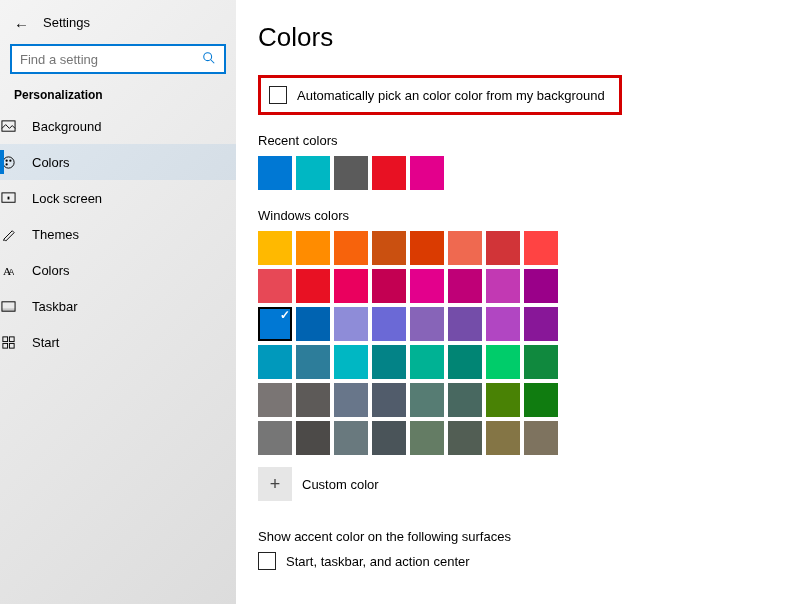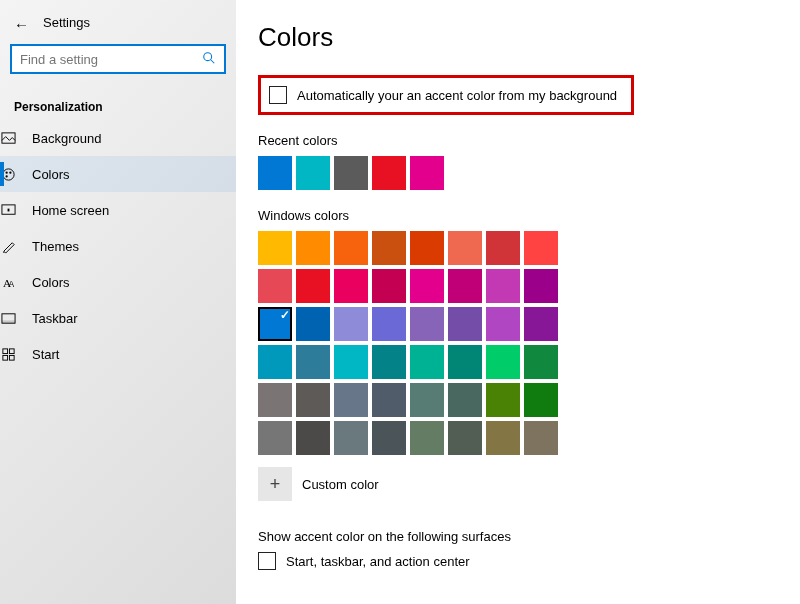--- a/index.html
+++ b/index.html
@@ -2,21 +2,21 @@
 <html><head>
 <meta charset="utf-8">
 <style>
 * { box-sizing: border-box; margin: 0; padding: 0; }
 body { font-family: "Segoe UI", Arial, sans-serif; font-size: 13px; color: #000; background: #fff; width: 800px; height: 604px; overflow: hidden; display: flex; }
 .sidebar { width: 236px; background: linear-gradient(135deg, #f4f4f4 0%, #e8e8e8 50%, #dcdcdc 100%); height: 100%; padding-top: 8px; }
 .top-row { display: flex; align-items: center; height: 28px; padding-left: 14px; gap: 14px; }
 .back-arrow { font-size: 15px; cursor: pointer; }
 .home-row { display: flex; align-items: center; height: 30px; padding-left: 14px; gap: 16px; margin-top: 10px; cursor: pointer; }
 .icon { width: 16px; height: 16px; display: inline-flex; align-items: center; justify-content: center; }
-.search-wrap { margin: 8px 10px 12px 10px; }
+.search-wrap { margin: 8px 10px 0 10px; }
 .search-box { display: flex; align-items: center; border: 2px solid #0078d4; background: #fff; height: 30px; padding: 0 8px; }
 .search-box input { border: none; outline: none; flex: 1; font-size: 13px; color: #666; background: transparent; }
 .search-icon { color: #0078d4; font-size: 14px; }
 .cat-title { font-size: 12px; font-weight: 600; padding: 14px 0 6px 14px; }
 .nav-item { display: flex; align-items: center; height: 36px; gap: 16px; cursor: pointer; position: relative; }
 .nav-item.active { background: rgba(0,120,212,0.08); }
 .nav-item.active::before { content: ""; position: absolute; left: 0; top: 6px; bottom: 6px; width: 4px; background: #0078d4; }
 .main { flex: 1; background: #fff; padding: 22px 0 0 22px; overflow-y: auto; height: 100%; }
 .page-title { font-size: 26px; font-weight: 400; margin-bottom: 22px; }
 .section-title { font-size: 18px; font-weight: 400; margin-bottom: 14px; }
@@ -74,21 +74,21 @@
         </span>
         <span>Colors</span>
       </div>
       <div class="nav-item">
         <span class="icon">
           <svg width="15" height="15" viewBox="0 0 16 16">
             <rect x="1" y="2" width="14" height="10" fill="none" stroke="#000"></rect>
             <rect x="7" y="6" width="2" height="3" fill="#000"></rect>
           </svg>
         </span>
-        <span>Home screen</span>
+        <span>Lock screen</span>
       </div>
       <div class="nav-item">
         <span class="icon">
           <svg width="15" height="15" viewBox="0 0 16 16">
             <path d="M3 13 L12 4 L14 6 L5 15 Z" fill="none" stroke="#000"></path>
             <path d="M3 13 L2 15 L4 14 Z" fill="#000"></path>
           </svg>
         </span>
         <span>Themes</span>
       </div>
@@ -121,21 +121,21 @@
         </span>
         <span>Start</span>
       </div>
     </div>
 </div>
 
 <div class="main">
   <h1 class="page-title">Colors</h1>
   <div class="highlight-box">
     <div class="checkbox"></div>
-    <span>Automatically your an accent color from my background</span>
+    <span>Automatically pick an color color from my background</span>
   </div>
   <div class="sub-label">Recent colors</div>
   <div class="swatch-row" id="recent-row">
       <div class="swatch" style="background: rgb(0, 120, 212);"></div>
       <div class="swatch" style="background: rgb(0, 183, 195);"></div>
       <div class="swatch" style="background: rgb(91, 91, 91);"></div>
       <div class="swatch" style="background: rgb(232, 17, 35);"></div>
       <div class="swatch" style="background: rgb(227, 0, 140);"></div>
     </div>
   <div class="sub-label">Windows colors</div>

